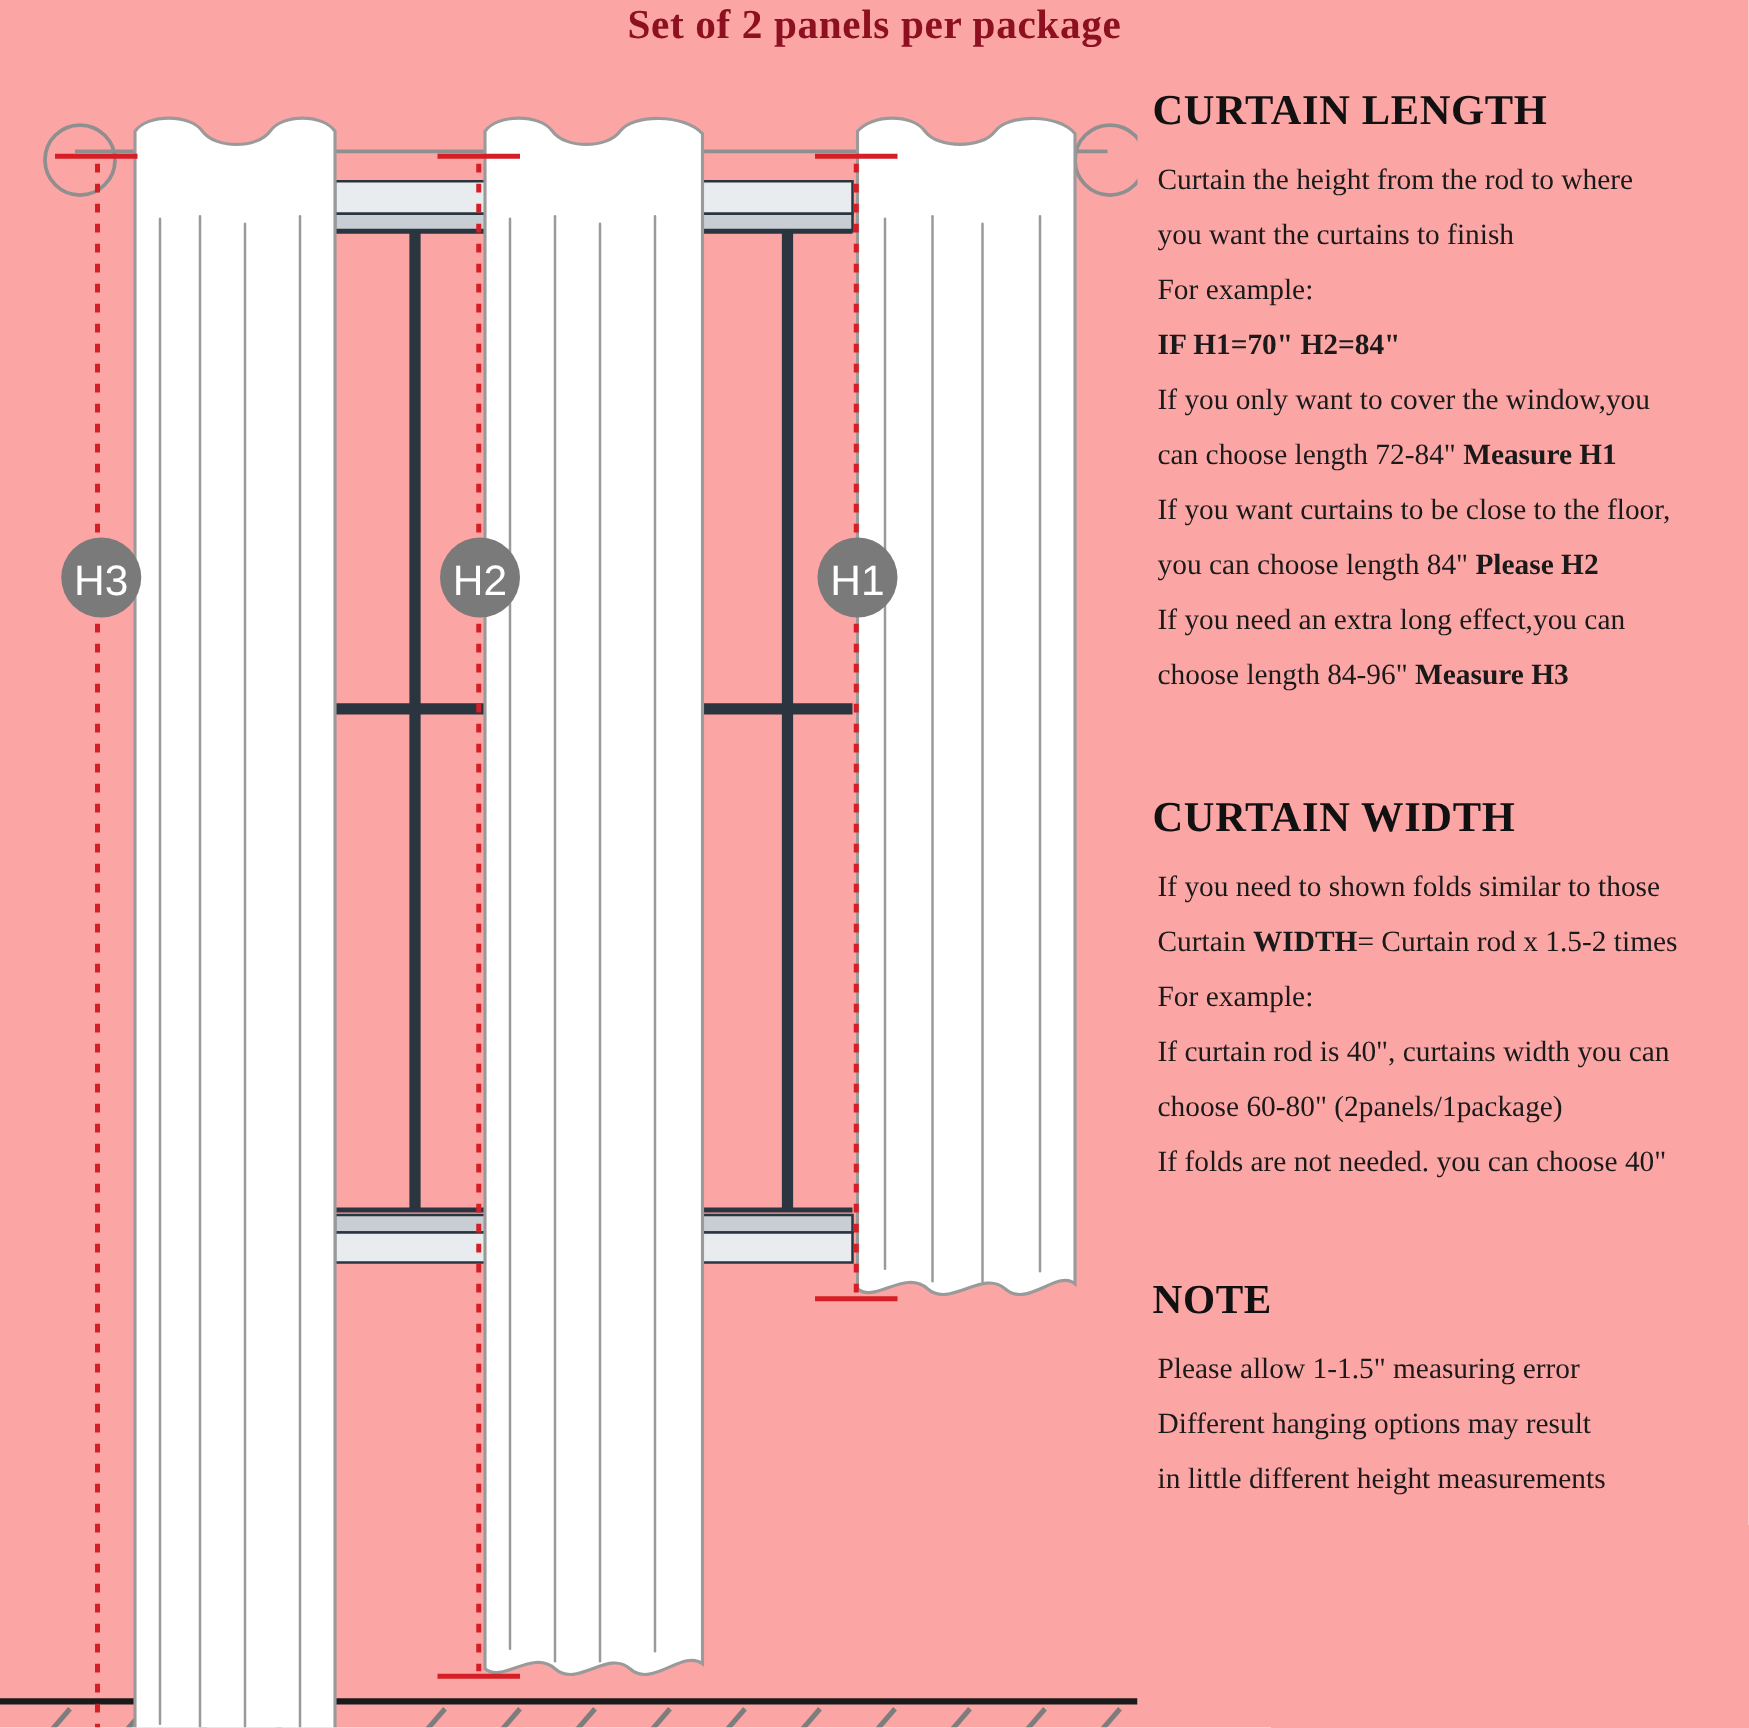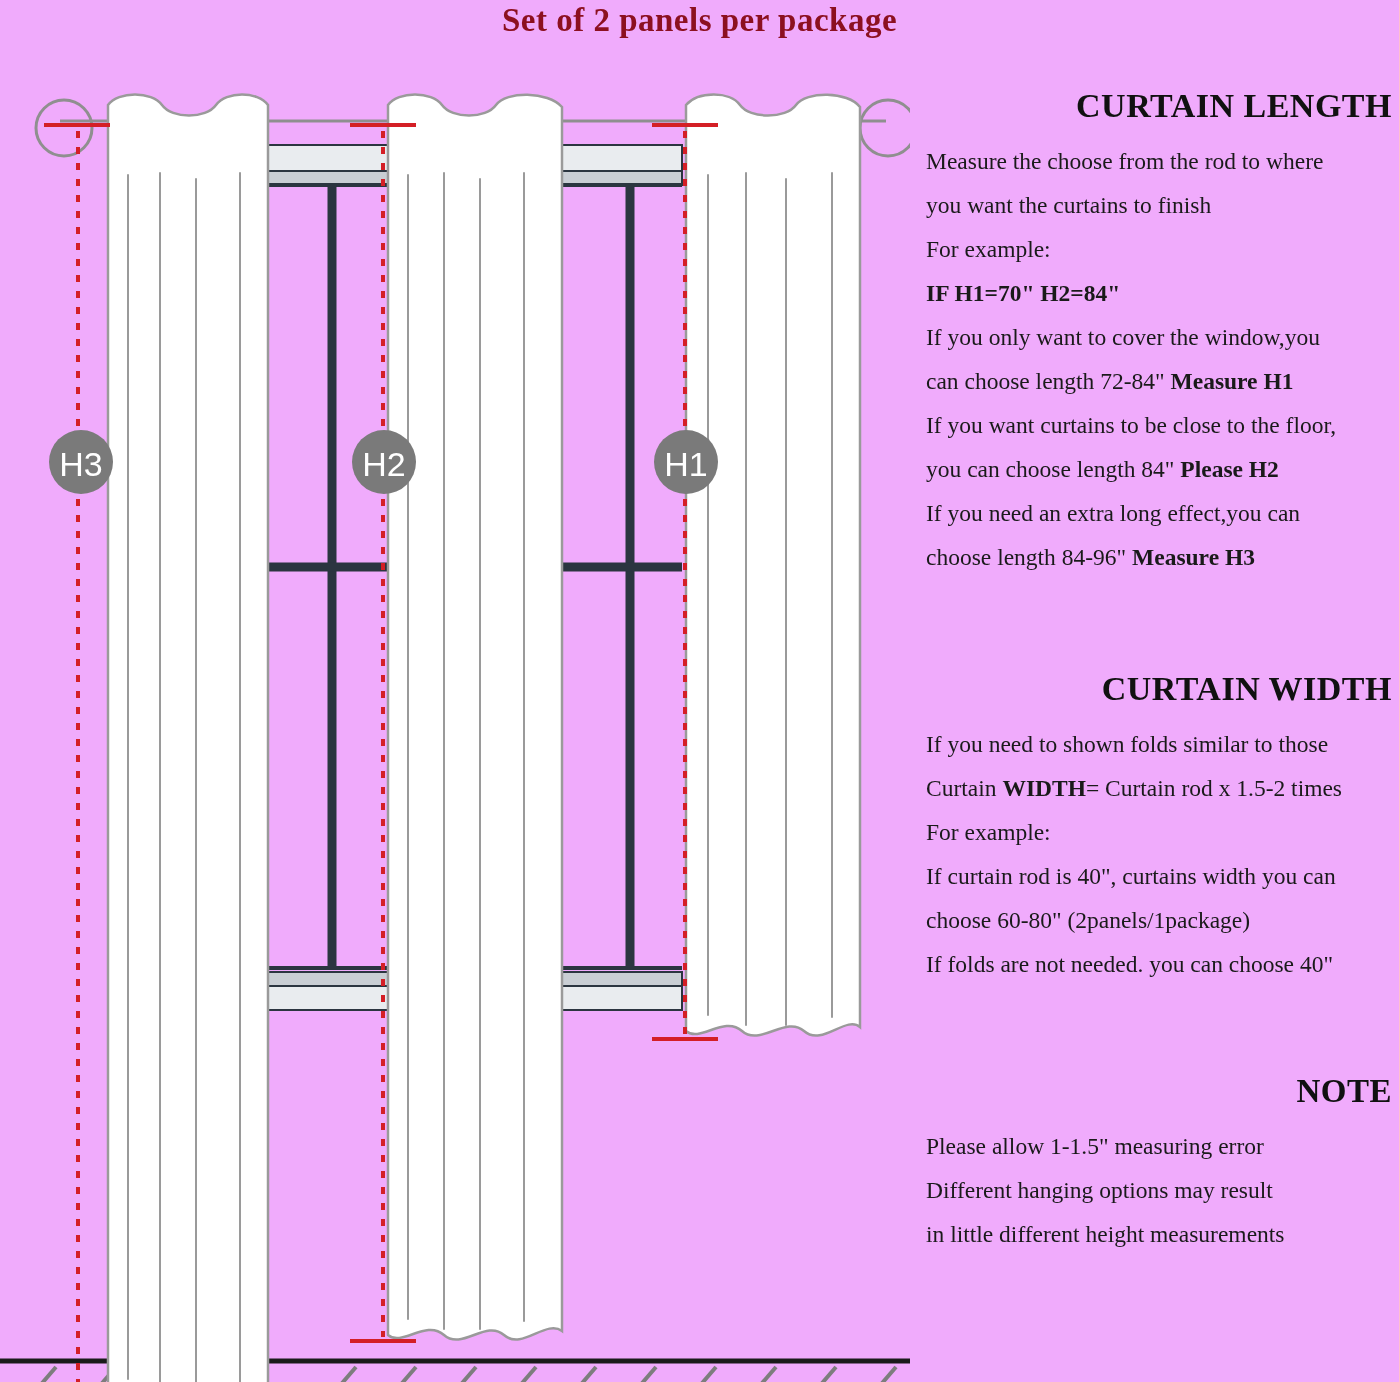--- a/index.html
+++ b/index.html
@@ -9,21 +9,21 @@
   }
   body {
     font-family: "Liberation Serif", serif;
     color: #000000;
   }
   #page {
     position: relative;
     width: 1399px;
     height: 1382px;
     overflow: hidden;
-    background: #f0abfc;
+    background: #fca5a5;
   }
   
   #title {
     position: absolute;
     left: 0;
     top: 2px;
     width: 1399px;
     text-align: center;
     font-family: "Liberation Serif", serif;
     font-weight: bold;
@@ -46,23 +46,22 @@
     left: 922px;
     top: 70px;
     width: 470px;
     height: 1312px;
   }
   .sect-head {
     font-family: "Liberation Serif", serif;
     font-weight: bold;
     font-size: 34px;
     letter-spacing: 0.5px;
-    margin: 17px 0 14px 0;
+    margin: 0 0 14px 0;
     color: #111111;
-    text-align: right;
   }
   .sect-head.small {
     font-size: 33px;
   }
   .body-line {
     font-family: "Liberation Serif", serif;
     font-size: 23.5px;
     line-height: 44px;
     color: #1a1a1a;
     white-space: nowrap;
@@ -219,21 +218,21 @@
       </g>
 
     </svg>
   </div>
 
   <div id="textcol">
 
     <div>
       <div class="sect-head">CURTAIN LENGTH</div>
       <div class="pad-left" id="body-0">
-          <div class="body-line"><span>Measure the choose from the rod to where</span></div>
+          <div class="body-line"><span>Curtain the height from the rod to where</span></div>
           <div class="body-line"><span>you want the curtains to finish</span></div>
           <div class="body-line"><span>For example:</span></div>
           <div class="body-line"><b>IF H1=70"  H2=84"</b></div>
           <div class="body-line"><span>If you only want to cover the window,you</span></div>
           <div class="body-line"><span>can choose length 72-84" </span><b>Measure H1</b></div>
           <div class="body-line"><span>If you want curtains to be close to the floor,</span></div>
           <div class="body-line"><span>you can choose length 84" </span><b>Please H2</b></div>
           <div class="body-line"><span>If you need an extra long effect,you can</span></div>
           <div class="body-line"><span>choose length 84-96" </span><b>Measure H3</b></div>
         </div>

